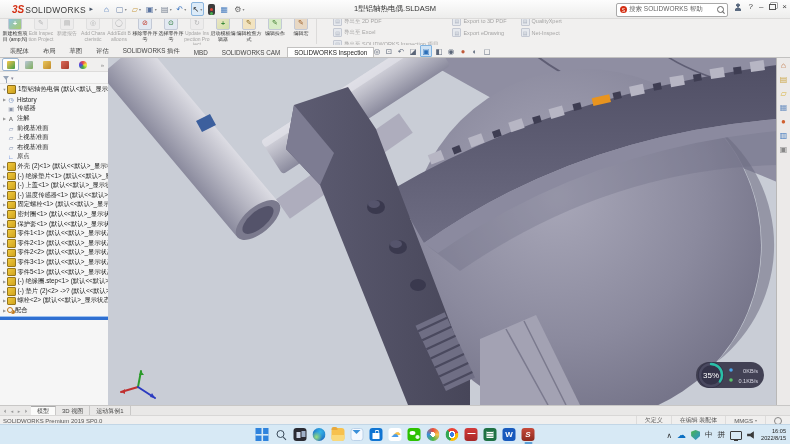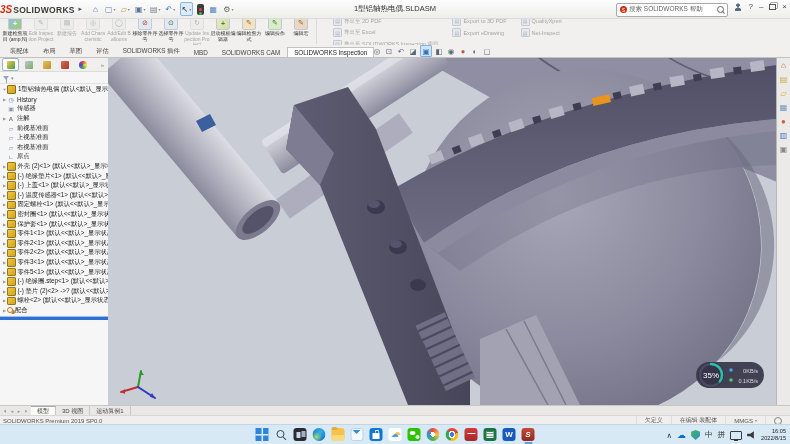--- a/index.html
+++ b/index.html
@@ -4,23 +4,23 @@
 <style>
   html,body{margin:0;padding:0}
   body{width:790px;height:444px;position:relative;overflow:hidden;
        font-family:"Liberation Sans","DejaVu Sans",sans-serif;background:#e9e8e7;
        -webkit-font-smoothing:antialiased}
 
   
   .titlebar{position:absolute;left:0;top:0;right:0;height:18px;
     background:linear-gradient(#fdfdfd,#ededec);border-bottom:1px solid #dcdbda;
     display:flex;align-items:center;z-index:40}
-  .logo{display:flex;align-items:baseline;margin-left:0;white-space:nowrap}
+  .logo{display:flex;align-items:baseline;margin-left:12px;white-space:nowrap}
   .logo-mark{color:#d42e12;font-weight:bold;font-style:italic;font-size:10px}
-  .logo-text{color:#3a3a3a;font-weight:bold;font-size:8.5px;letter-spacing:.3px;margin-left:1px}
+  .logo-text{color:#3a3a3a;font-weight:normal;font-size:8.5px;letter-spacing:.3px;margin-left:1px}
   .qa{display:flex;align-items:center;gap:4px}
   .qa-it{min-width:11px;height:12px;display:flex;align-items:center;justify-content:center;
          font-size:8px;color:#4a5668;border-radius:2px;position:relative}
   .qa-it.dd::after{content:"▾";font-size:4px;color:#888;margin-left:1px}
   .qa-it[data-icon="menu-flyout"]::before{content:"▸";font-size:7px}
   .qa-it[data-icon="home"]::before{content:"⌂";color:#3d6db5}
   .qa-it[data-icon="new"]::before{content:"▢";color:#6a81a8}
   .qa-it[data-icon="open"]::before{content:"▱";color:#c89a3f}
   .qa-it[data-icon="save"]::before{content:"▣";color:#5a74a0}
   .qa-it[data-icon="print"]::before{content:"▤";color:#6a7688}

